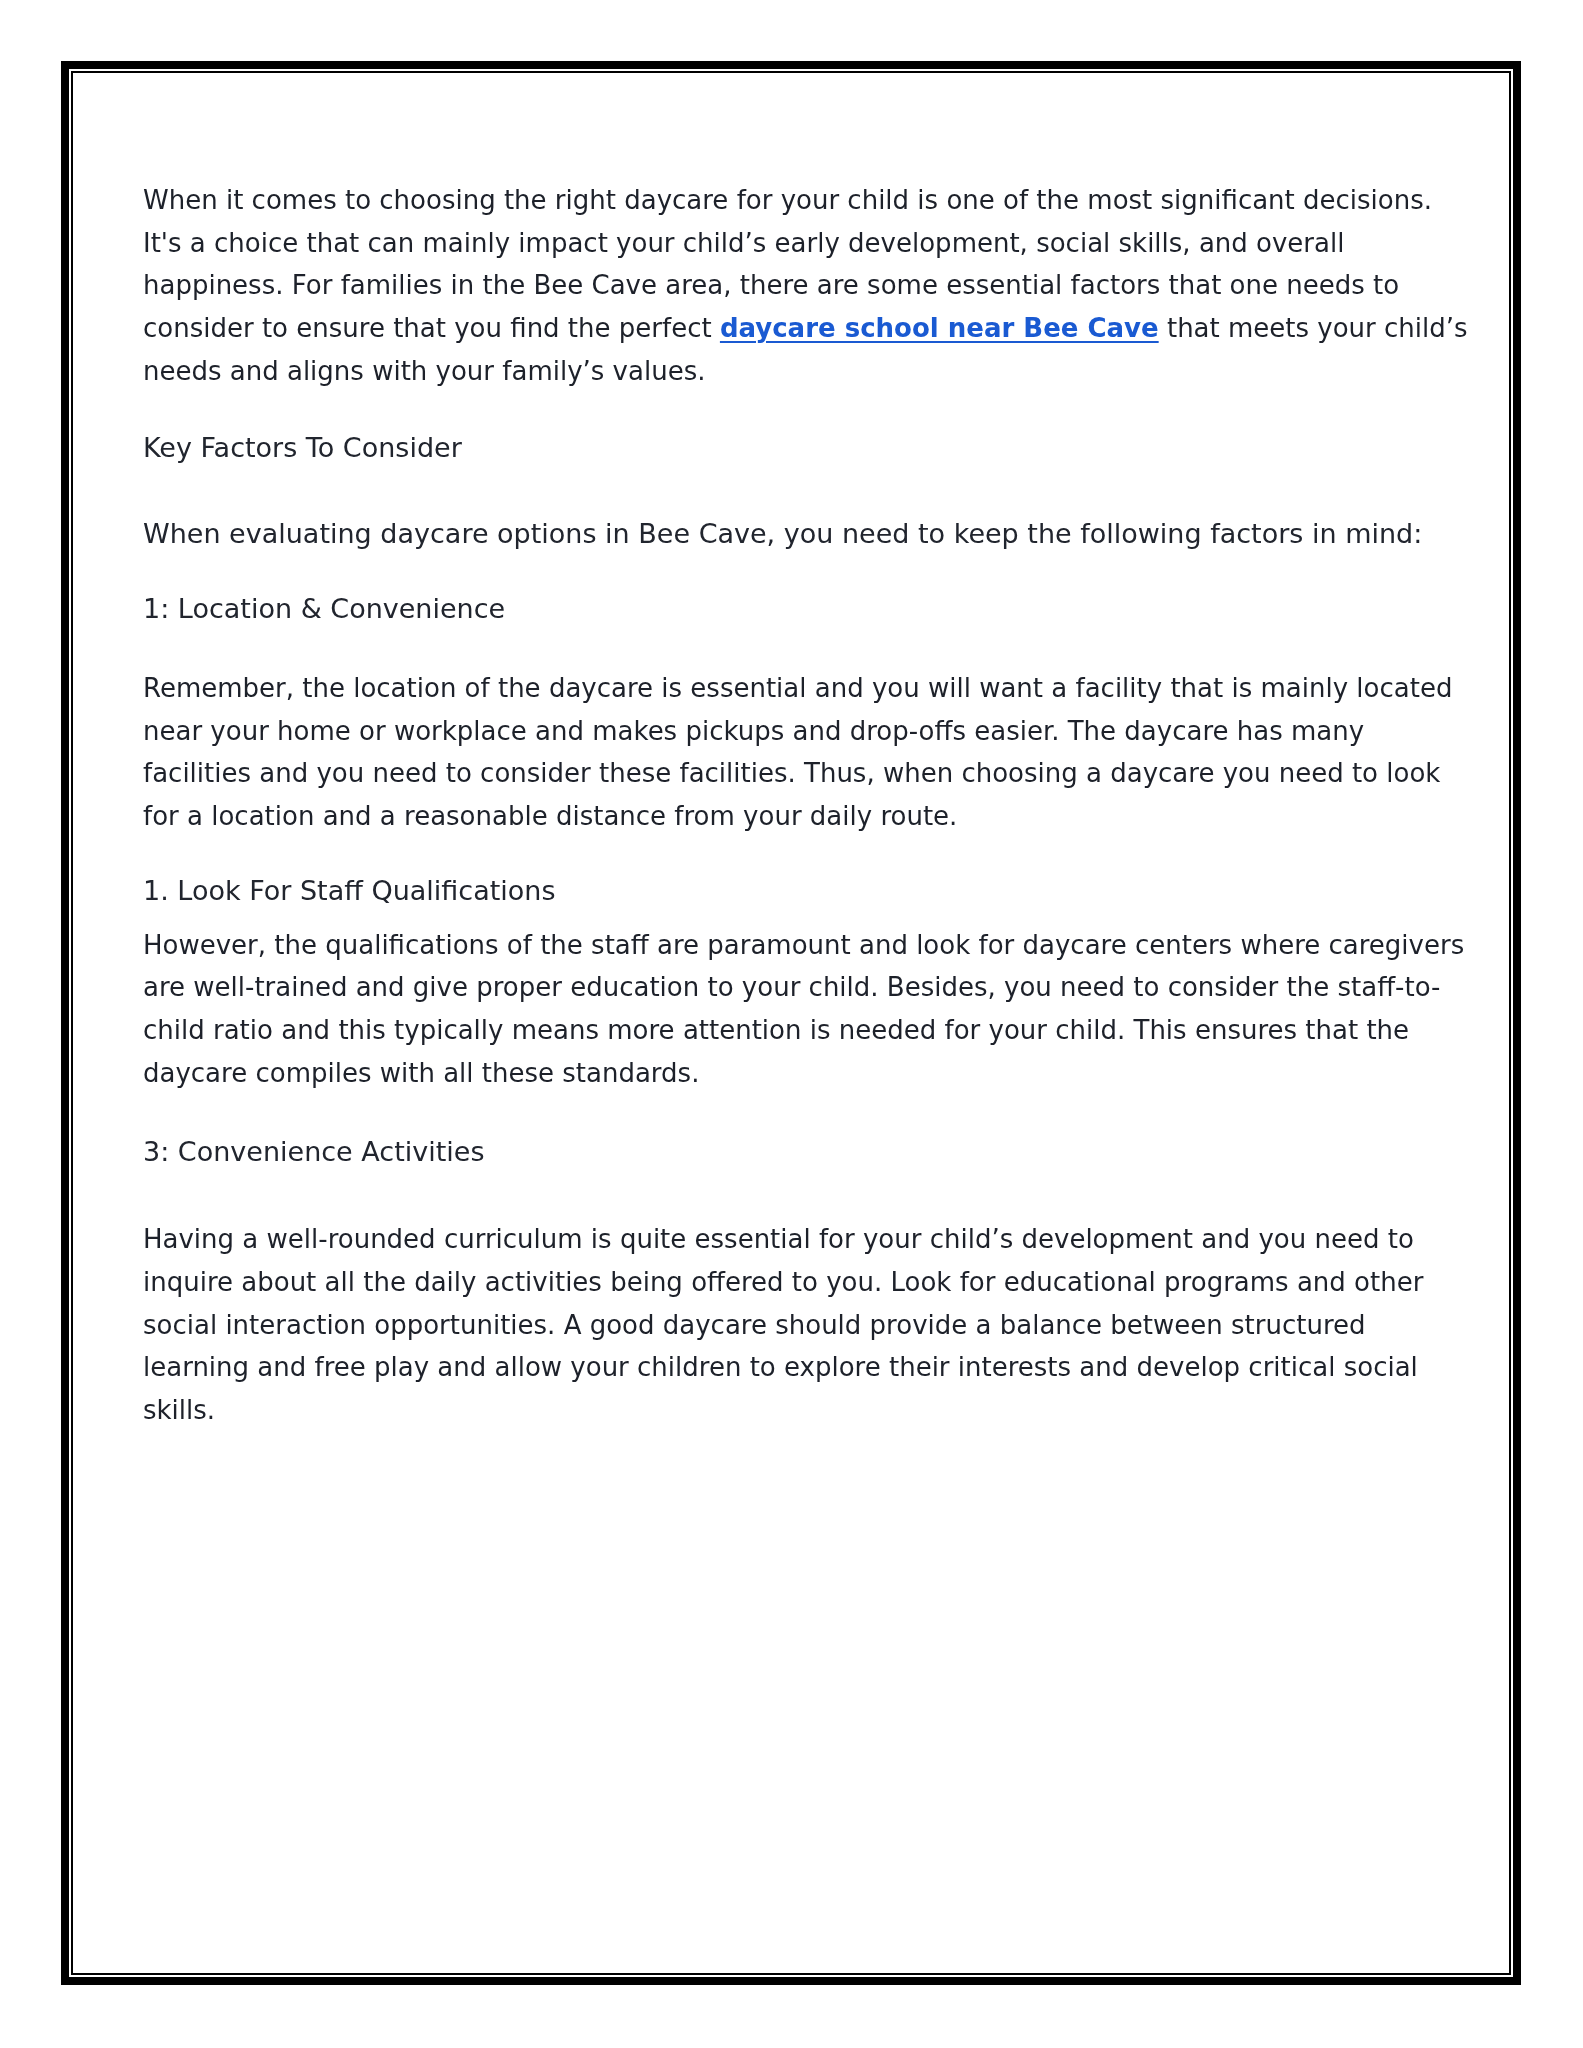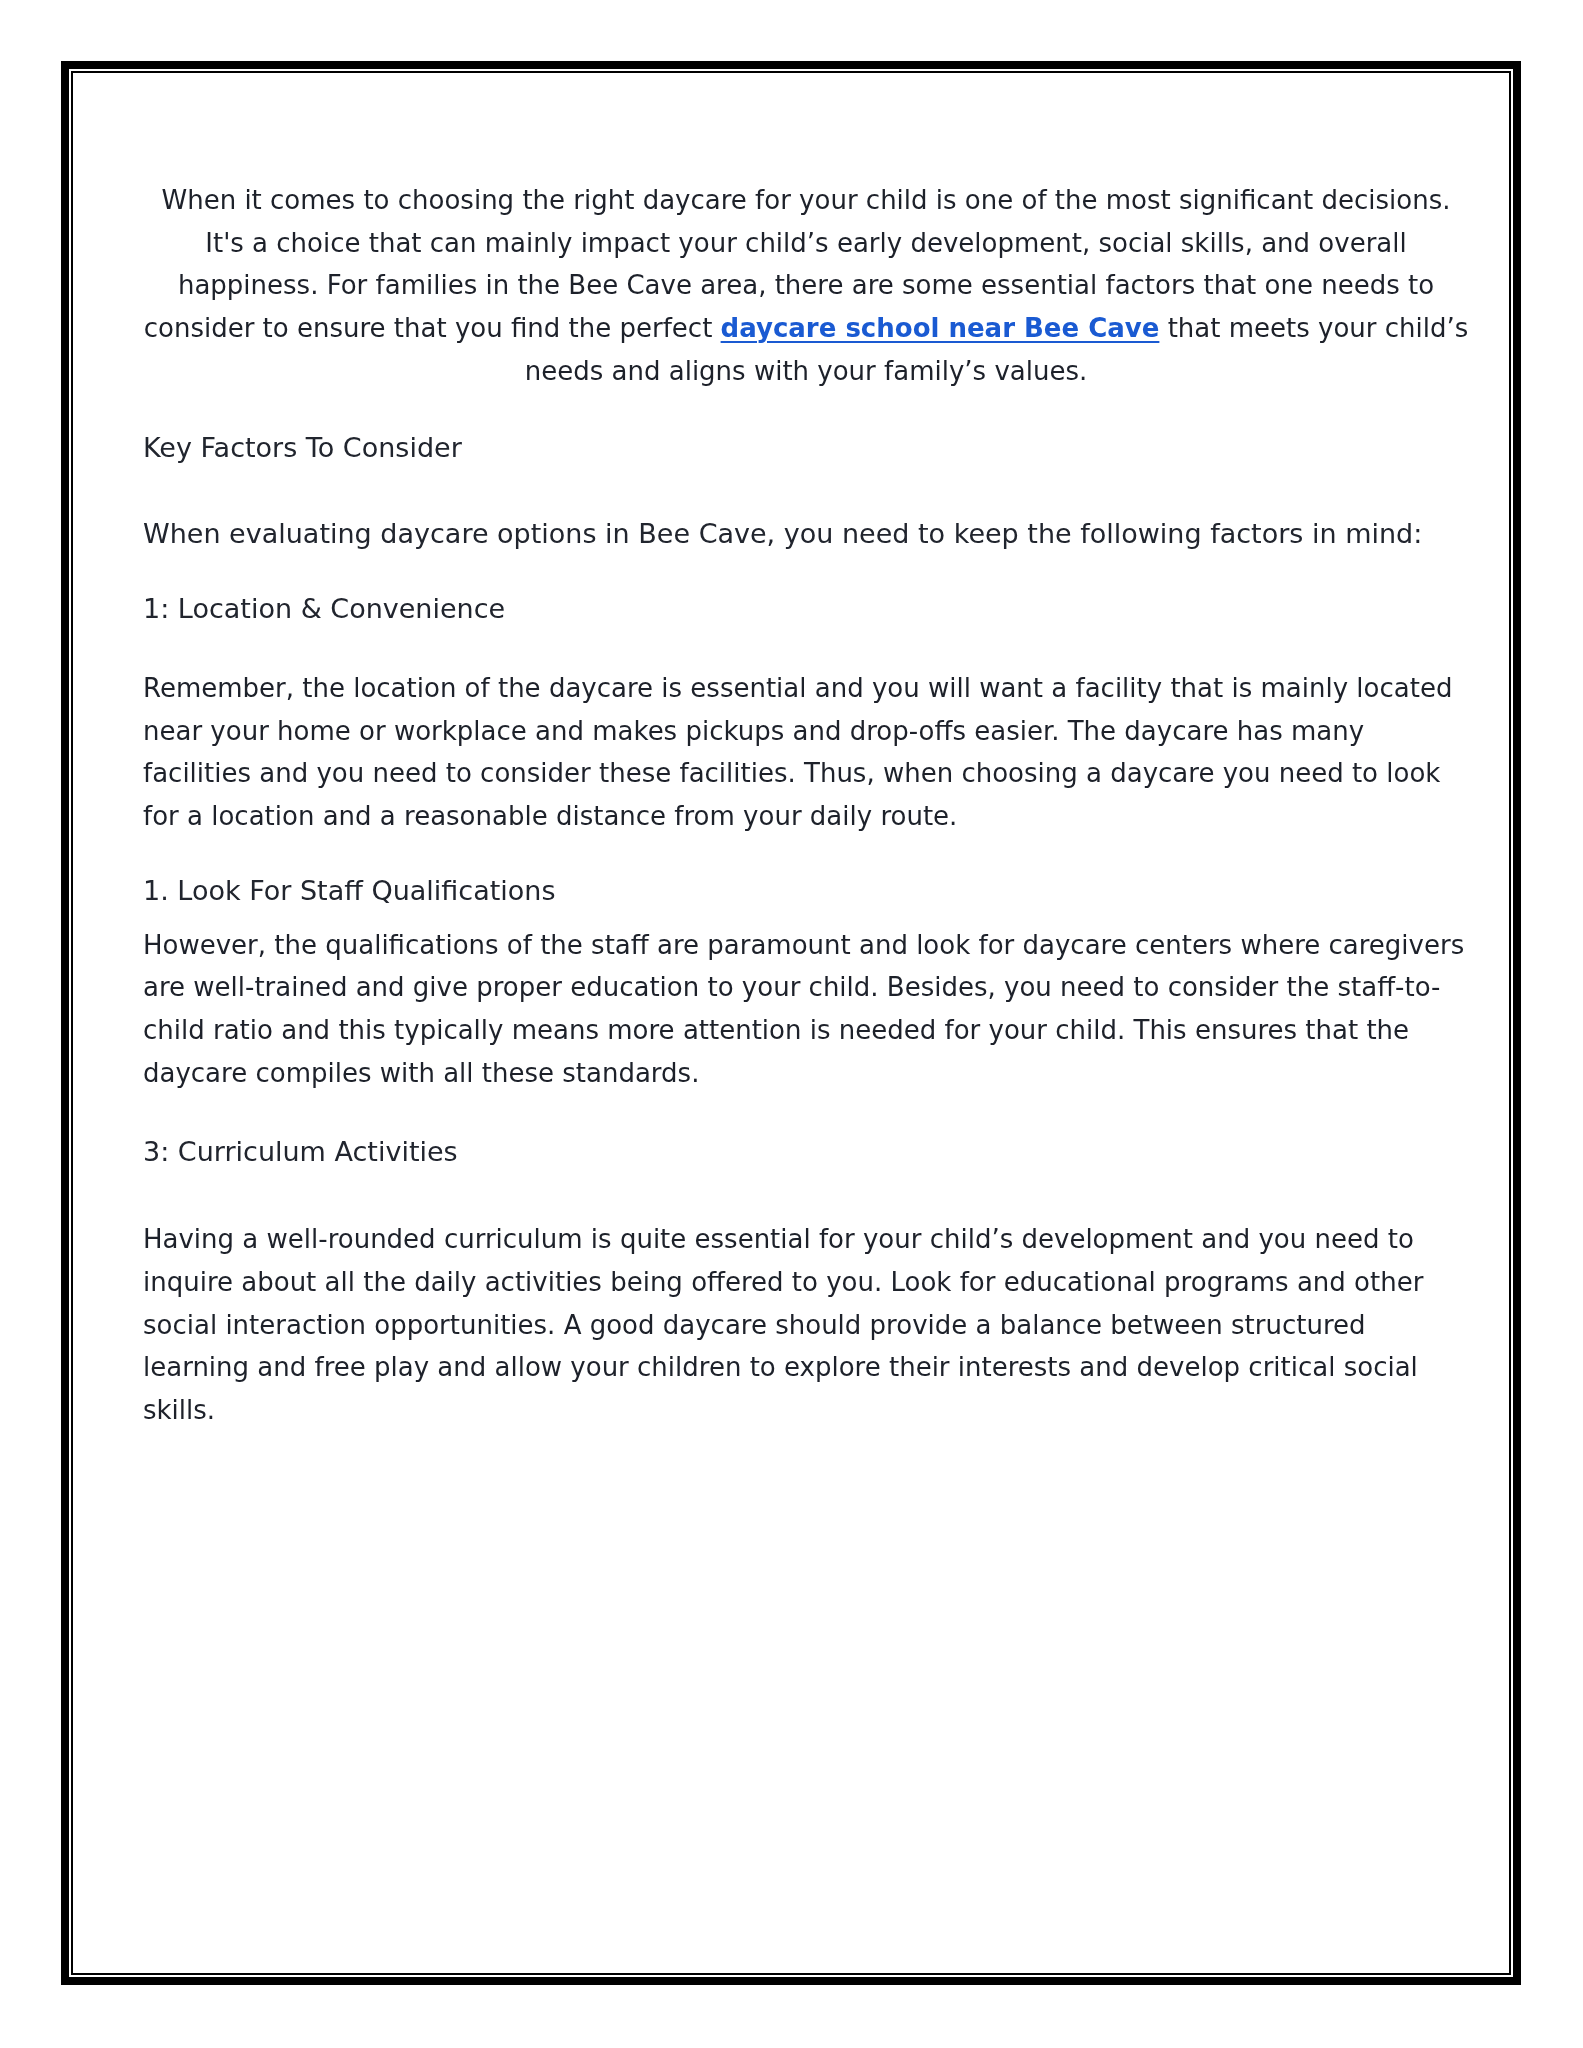--- a/index.html
+++ b/index.html
@@ -50,21 +50,21 @@
     letter-spacing: 0.2px;
   }
   p, h2, h3 {
     max-width: 1352px;
     font-size: 26px;
     line-height: 1.64;
     margin: 0;
   }
   p { font-weight: 400; }
   h2, h3, .lead { font-weight: 400; font-size: 27px; color: var(--title); }
-  .intro        { margin-bottom: 34px; text-align: center; }
+  .intro        { margin-bottom: 34px; }
   .h-keyfactors { margin-bottom: 42px; }
   .lead         { margin-bottom: 30px; }
   .h-location   { margin-bottom: 36px; }
   .p-location   { margin-bottom: 32px; }
   .h-staff      { margin-bottom: 10px; }
   .p-staff      { margin-bottom: 36px; }
   .h-curriculum { margin-bottom: 44px; }
   .p-curriculum { margin-bottom: 0; }
   a.doc-link {
     color: var(--link);
@@ -91,20 +91,20 @@
         <p class="lead">When evaluating daycare options in Bee Cave, you need to keep the following factors in mind:</p>
 
         <h3 class="h-location">1: Location &amp; Convenience</h3>
 
         <p class="p-location">Remember, the location of the daycare is essential and you will want a facility that is mainly located near your home or workplace and makes pickups and drop-offs easier. The daycare has many facilities and you need to consider these facilities. Thus, when choosing a daycare you need to look for a location and a reasonable distance from your daily route.</p>
 
         <h3 class="h-staff">1. Look For Staff Qualifications</h3>
 
         <p class="p-staff">However, the qualifications of the staff are paramount and look for daycare centers where caregivers are well-trained and give proper education to your child. Besides, you need to consider the staff-to-child ratio and this typically means more attention is needed for your child. This ensures that the daycare compiles with all these standards.</p>
 
-        <h3 class="h-curriculum">3: Curriculum Activities</h3>
+        <h3 class="h-curriculum">3: Convenience Activities</h3>
 
         <p class="p-curriculum">Having a well-rounded curriculum is quite essential for your child’s development and you need to inquire about all the daily activities being offered to you. Look for educational programs and other social interaction opportunities. A good daycare should provide a balance between structured learning and free play and allow your children to explore their interests and develop critical social skills.</p>
 
       </div>
     </div>
   </div>
 </div>
 
 </body></html>

